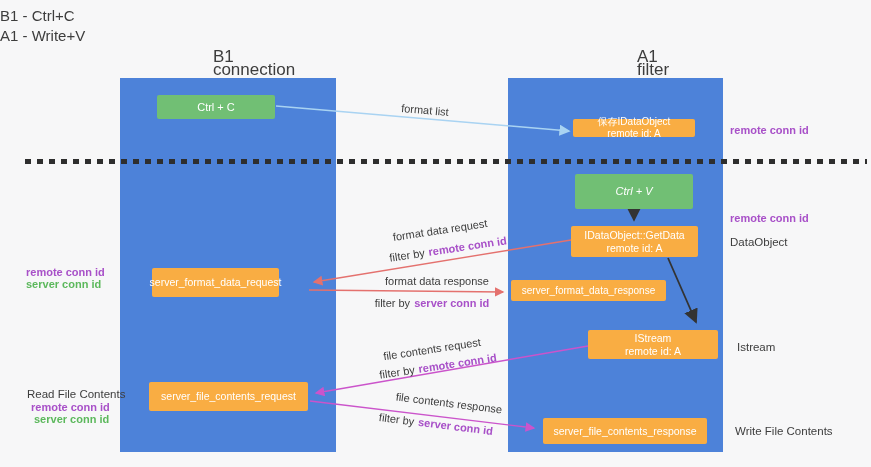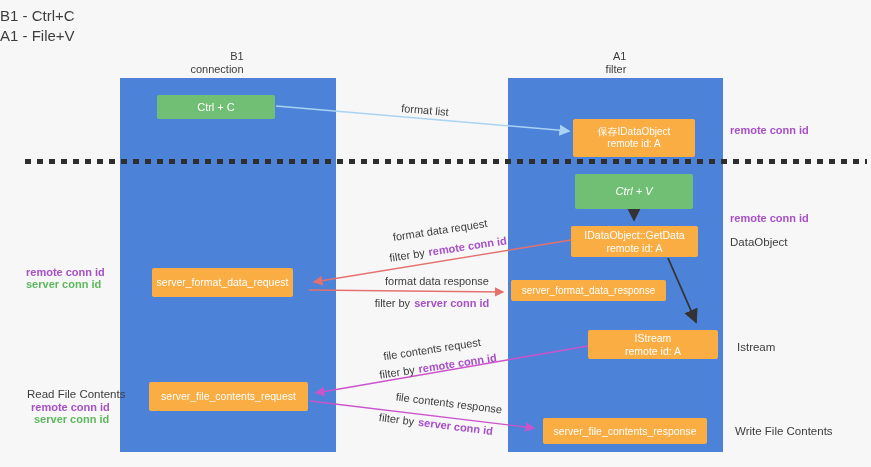--- a/index.html
+++ b/index.html
@@ -8,22 +8,22 @@
     --arrow-blue:#a9d3f2; --arrow-red:#e4716e; --arrow-magenta:#cb54cb; --arrow-black:#333333;
   }
   *{margin:0;padding:0;box-sizing:border-box;}
   body{background:#e8e8e8;font-family:"Liberation Sans",sans-serif;}
   .canvas{position:relative;width:871px;height:467px;background:var(--bg);overflow:hidden;}
   .title{position:absolute;left:0;right:0;top:6px;text-align:left;color:var(--dark);
          font-size:15px;line-height:20px;}
   .lane{position:absolute;top:78px;height:374px;background:var(--lane);}
   .lane.left{left:120px;width:216px;}
   .lane.right{left:508px;width:215px;}
-  .lane-header{position:absolute;top:50px;color:var(--dark);font-size:11px;line-height:13px;
-               text-align:right;transform:translateX(-50%);}
+  .lane-header{position:absolute;top:50px;color:var(--dark);font-size:17px;line-height:13px;
+               text-align:left;transform:translateX(-50%);margin-left:37px;}
   .dashline{position:absolute;left:25px;right:4px;top:159px;height:5px;
             background:repeating-linear-gradient(90deg,var(--dash) 0 6px,transparent 6px 12px);}
   .node{position:absolute;color:#fff;display:flex;flex-direction:column;align-items:center;
         justify-content:center;text-align:center;border-radius:2px;font-size:11px;line-height:13px;}
   .node.green{background:var(--green);}
   .node.orange{background:var(--orange);}
   .alabel{position:absolute;white-space:nowrap;color:var(--dark);font-size:11px;
           transform:translate(-50%,-50%);}
   .alabel .conn{color:var(--purple);font-weight:bold;}
   .alabel .fb{margin-right:4px;}
@@ -35,21 +35,21 @@
   .r-pos{transform:translate(-50%,-50%) rotate(7deg);}
   .r-pos5{transform:translate(-50%,-50%) rotate(5deg);}
 </style>
 </head>
 <body>
 
 <div class="canvas">
 
   <div class="title">
     <div>B1 - Ctrl+C</div>
-    <div>A1 - File+V</div>
+    <div>A1 - Write+V</div>
   </div>
 
   <div class="lane-header" style="left:217px;">
     <div>B1</div>
     <div>connection</div>
   </div>
   <div class="lane-header" style="left:616px;">
     <div>A1</div>
     <div>filter</div>
   </div>
@@ -80,35 +80,35 @@
     <line x1="309" y1="290" x2="503" y2="292" stroke="#e4716e" stroke-width="1.4" marker-end="url(#mred)"></line>
     <line x1="668" y1="258" x2="696" y2="322" stroke="#333333" stroke-width="1.8" marker-end="url(#mblack)"></line>
     <line x1="588" y1="346" x2="316" y2="393" stroke="#cb54cb" stroke-width="1.4" marker-end="url(#mmag)"></line>
     <line x1="310" y1="401" x2="534" y2="428" stroke="#cb54cb" stroke-width="1.4" marker-end="url(#mmag)"></line>
   </svg>
 
   <div class="node green" style="left:157px;top:95px;width:118px;height:24px;">
     <div>Ctrl + C</div>
   </div>
 
-  <div class="node orange" style="left:573px;top:119px;width:122px;height:38px;font-size:10px;line-height:12px;">
+  <div class="node orange" style="left:573px;top:119px;width:122px;height:18px;font-size:10px;line-height:12px;">
     <div>保存IDataObject</div>
     <div>remote id: A</div>
   </div>
 
   <div class="node green" style="left:575px;top:174px;width:118px;height:35px;font-style:italic;">
     <div>Ctrl + V</div>
   </div>
 
   <div class="node orange" style="left:571px;top:226px;width:127px;height:31px;font-size:10.5px;line-height:13px;">
     <div>IDataObject::GetData</div>
     <div>remote id: A</div>
   </div>
 
-  <div class="node orange" style="left:152px;top:268px;width:141px;height:29px;font-size:10.5px;">
+  <div class="node orange" style="left:152px;top:268px;width:127px;height:29px;font-size:10.5px;">
     <div>server_format_data_request</div>
   </div>
 
   <div class="node orange" style="left:511px;top:280px;width:155px;height:21px;font-size:10px;">
     <div>server_format_data_response</div>
   </div>
 
   <div class="node orange" style="left:588px;top:330px;width:130px;height:29px;font-size:10.5px;line-height:13px;">
     <div>IStream</div>
     <div>remote id: A</div>

